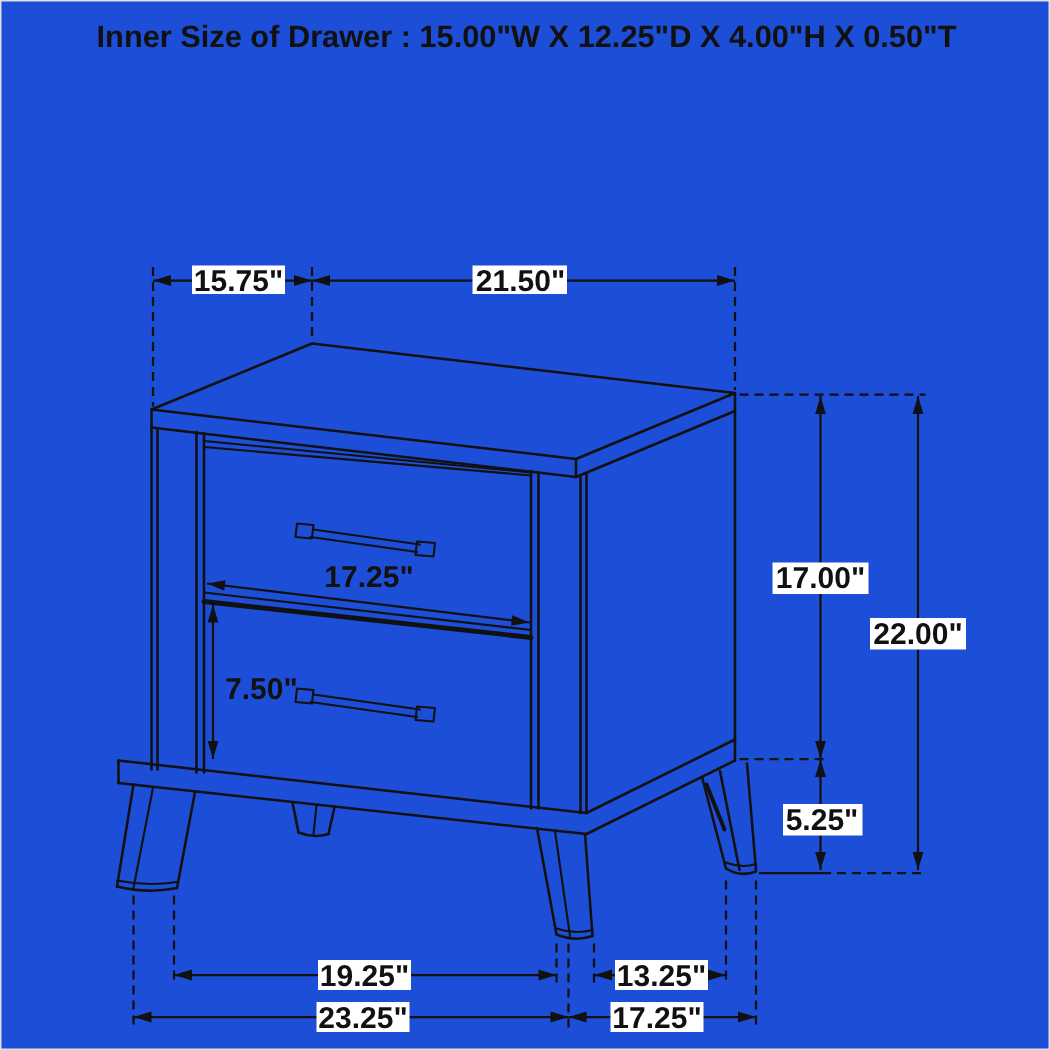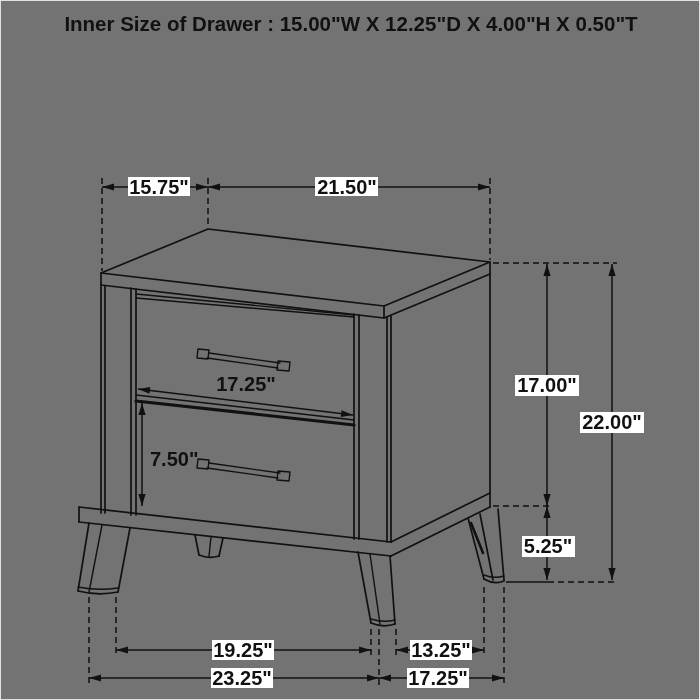--- a/index.html
+++ b/index.html
@@ -1,16 +1,16 @@
 <!DOCTYPE html>
 <html><head>
 <meta charset="utf-8">
 <style>
   html,body{margin:0;padding:0;background:#fff;}
-  .page{width:700px;height:700px;box-sizing:border-box;border:1px solid #e2e2e2;background:#737373;position:relative;font-family:"Liberation Sans",sans-serif;}
+  .page{width:700px;height:700px;box-sizing:border-box;border:1px solid #e2e2e2;background:#1d4ed8;position:relative;font-family:"Liberation Sans",sans-serif;}
   svg{display:block;}
   .ln{stroke:#111;fill:none;stroke-width:1.7;stroke-linejoin:round;stroke-linecap:round;}
   .thin{stroke-width:1.4;}
   .bold{stroke-width:3.2;}
   .dim{stroke:#111;fill:none;stroke-width:1.5;}
   .dash{stroke:#111;fill:none;stroke-width:1.5;stroke-dasharray:6 4;}
   .arw{fill:#111;stroke:none;}
   .mask{fill:#fff;stroke:none;}
   .lbl{font:bold 20px "Liberation Sans",sans-serif;fill:#111;}
   .title{font:bold 20.5px "Liberation Sans",sans-serif;fill:#111;}

